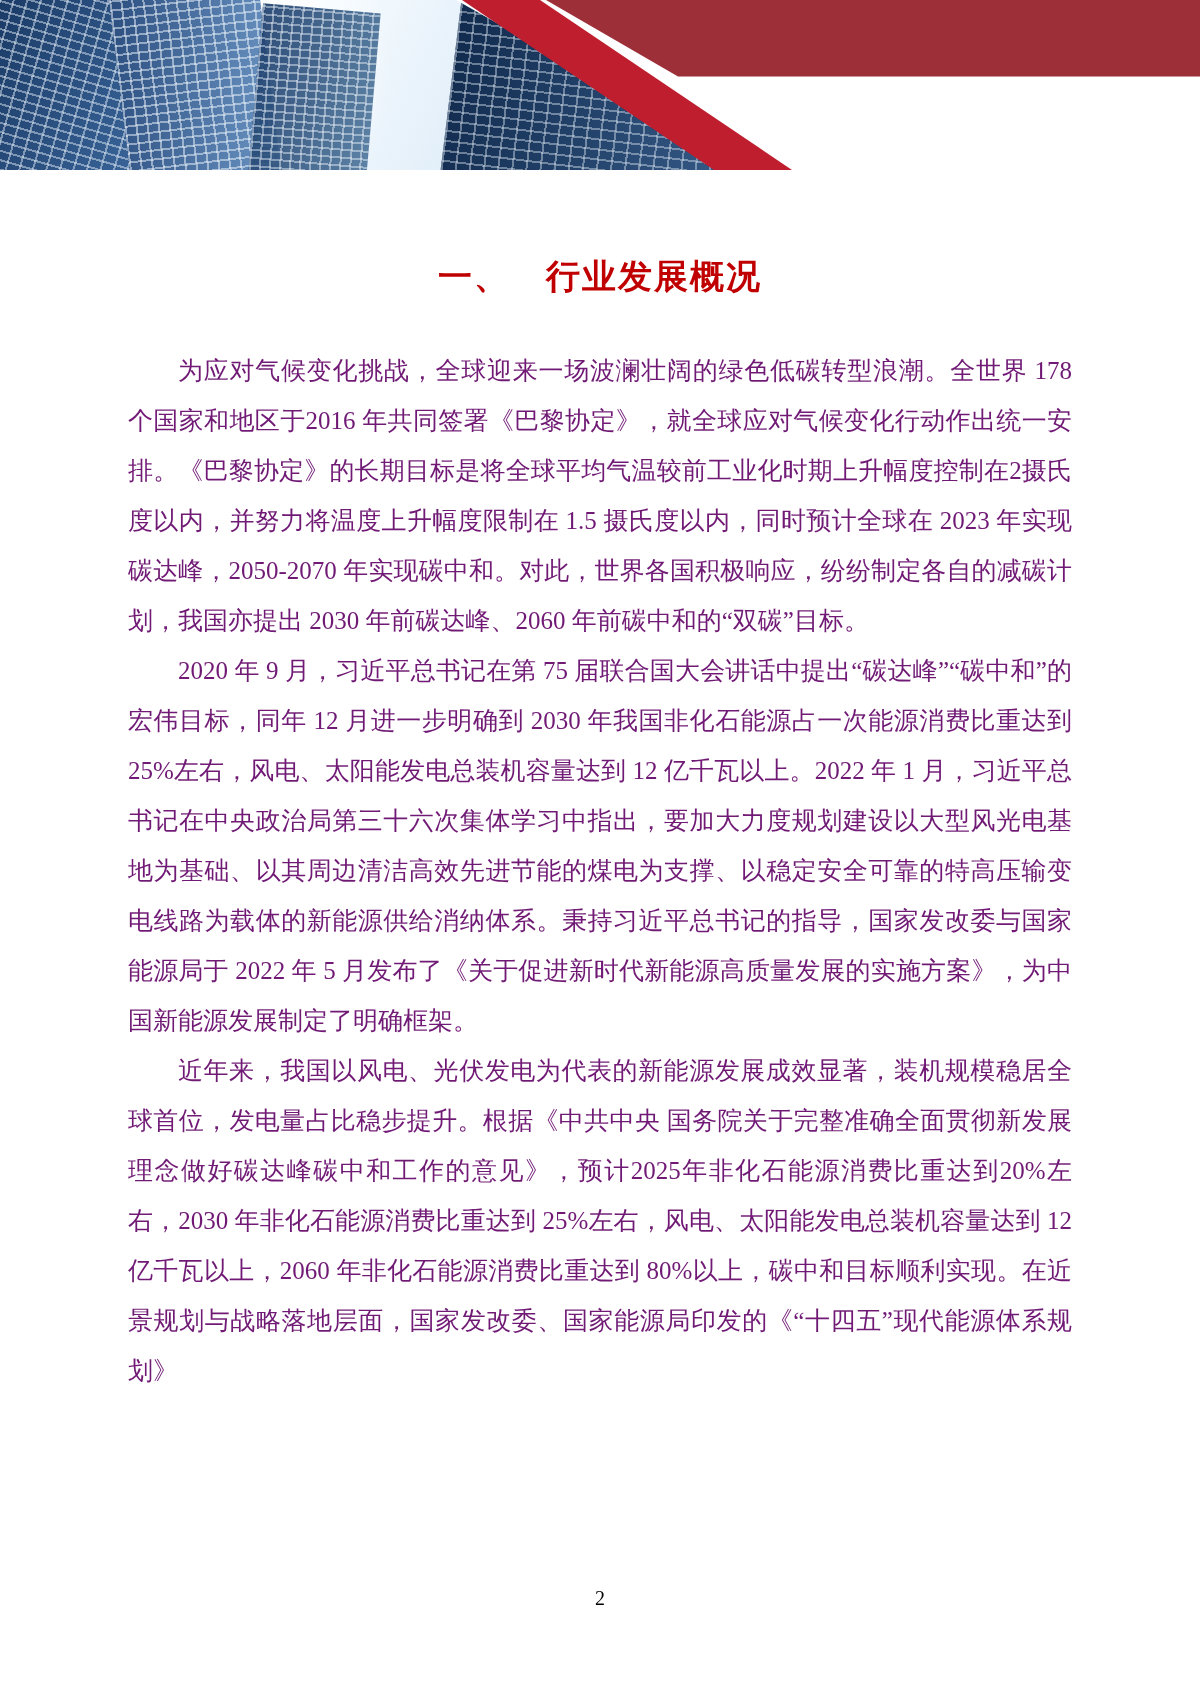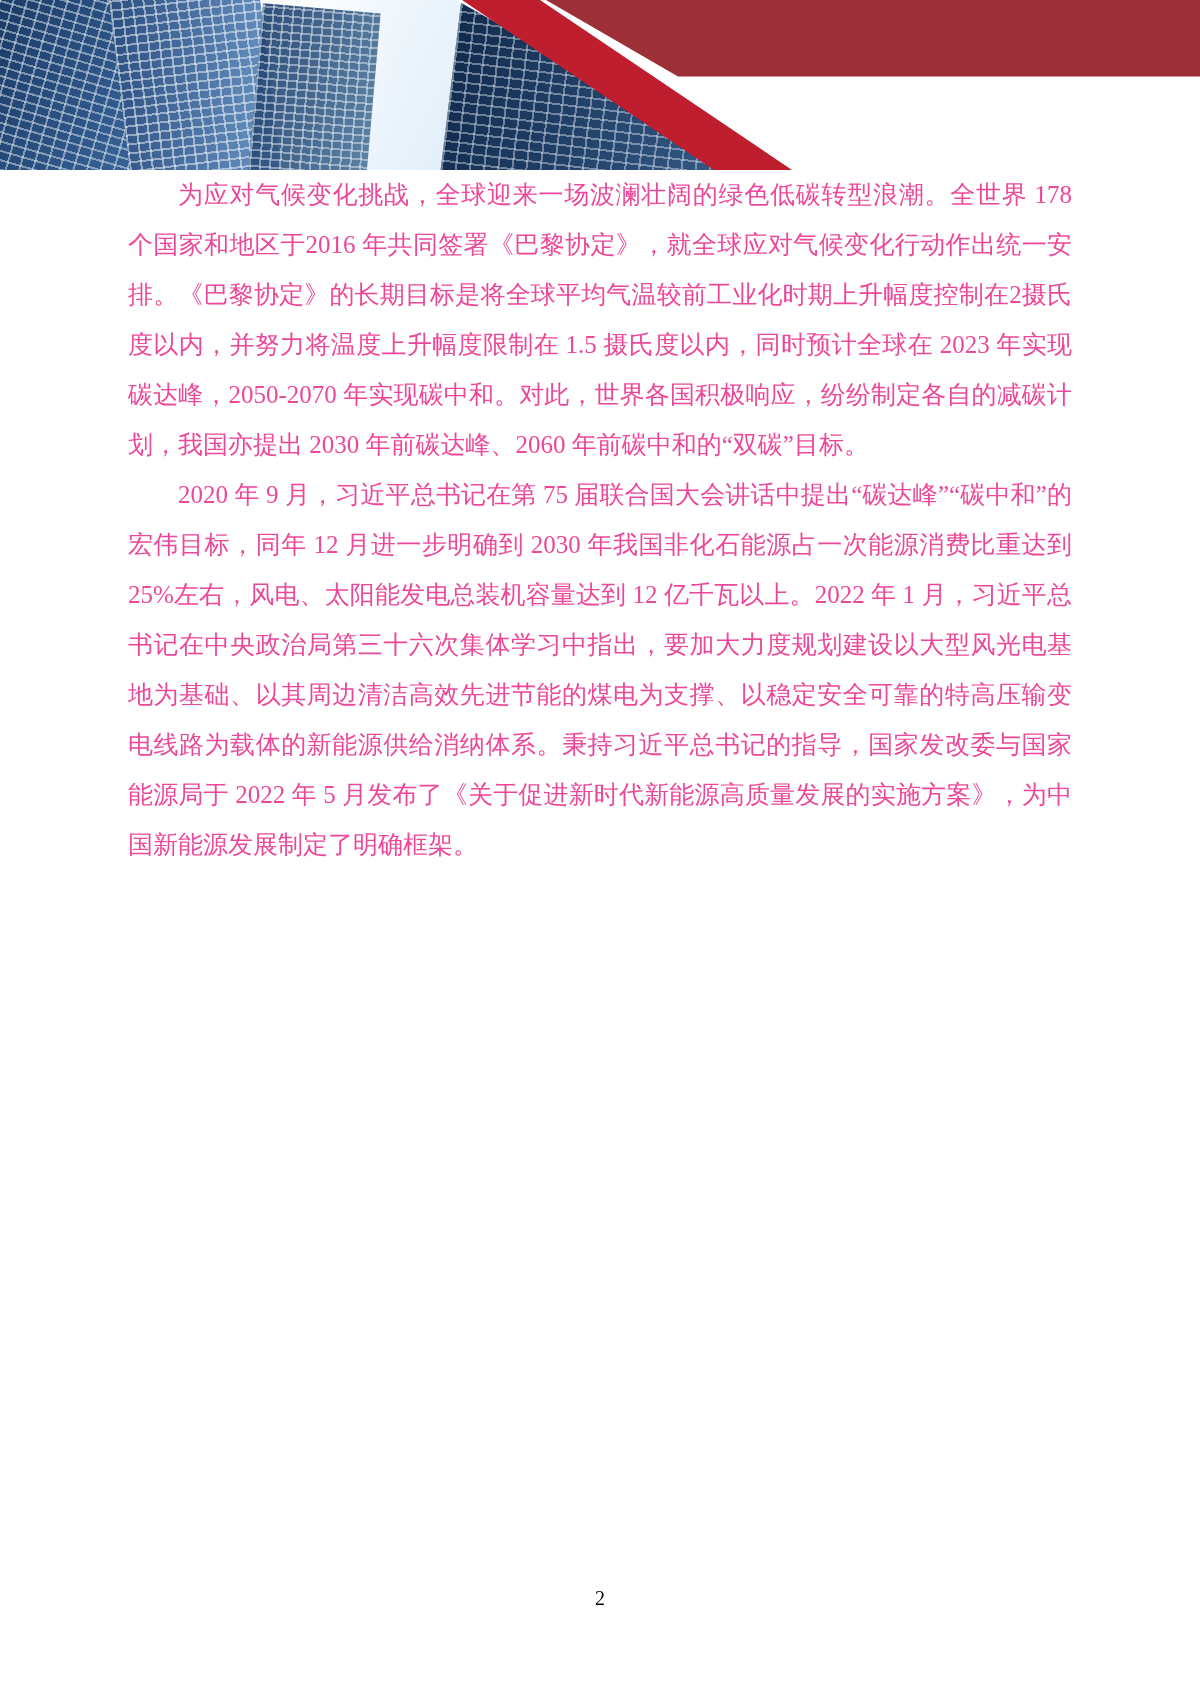--- a/index.html
+++ b/index.html
@@ -61,21 +61,21 @@
     font-family:"Liberation Sans","DejaVu Sans",sans-serif;
     font-weight:bold;
     font-size:34px;
     letter-spacing:2px;
     color:var(--title-red,#c00000);
   }
   .body-text p{
     margin:0;
     font-size:25px;
     line-height:50px;
-    color:#ec4899;
+    color:#701a75;
     text-align:justify;
     text-justify:inter-ideograph;
     text-indent:2em;
   }
   .page-number{
     position:absolute;
     bottom:88px;left:0;right:0;
     text-align:center;
     font-size:20px;
     color:#000;
@@ -91,22 +91,24 @@
       <div class="bld b1"></div>
       <div class="bld b2"></div>
       <div class="bld b3"></div>
       <div class="bld b4"></div>
     </div>
     <div class="stripe"></div>
     <div class="band"></div>
   </div>
 
   <div class="content">
+    <h1 class="title">一、　行业发展概况</h1>
 
     <div class="body-text">
       <p>为应对气候变化挑战，全球迎来一场波澜壮阔的绿色低碳转型浪潮。全世界 178 个国家和地区于2016 年共同签署《巴黎协定》，就全球应对气候变化行动作出统一安排。《巴黎协定》的长期目标是将全球平均气温较前工业化时期上升幅度控制在2摄氏度以内，并努力将温度上升幅度限制在 1.5 摄氏度以内，同时预计全球在 2023 年实现碳达峰，2050-2070 年实现碳中和。对此，世界各国积极响应，纷纷制定各自的减碳计划，我国亦提出 2030 年前碳达峰、2060 年前碳中和的“双碳”目标。</p>
       <p>2020 年 9 月，习近平总书记在第 75 届联合国大会讲话中提出“碳达峰”“碳中和”的宏伟目标，同年 12 月进一步明确到 2030 年我国非化石能源占一次能源消费比重达到25%左右，风电、太阳能发电总装机容量达到 12 亿千瓦以上。2022 年 1 月，习近平总书记在中央政治局第三十六次集体学习中指出，要加大力度规划建设以大型风光电基地为基础、以其周边清洁高效先进节能的煤电为支撑、以稳定安全可靠的特高压输变电线路为载体的新能源供给消纳体系。秉持习近平总书记的指导，国家发改委与国家能源局于 2022 年 5 月发布了《关于促进新时代新能源高质量发展的实施方案》，为中国新能源发展制定了明确框架。</p>
+      <p>近年来，我国以风电、光伏发电为代表的新能源发展成效显著，装机规模稳居全球首位，发电量占比稳步提升。根据《中共中央 国务院关于完整准确全面贯彻新发展理念做好碳达峰碳中和工作的意见》，预计2025年非化石能源消费比重达到20%左右，2030 年非化石能源消费比重达到 25%左右，风电、太阳能发电总装机容量达到 12 亿千瓦以上，2060 年非化石能源消费比重达到 80%以上，碳中和目标顺利实现。在近景规划与战略落地层面，国家发改委、国家能源局印发的《“十四五”现代能源体系规划》</p>
     </div>
   </div>
 
   <div class="page-number">2</div>
 
 </div>
 
 </body></html>

